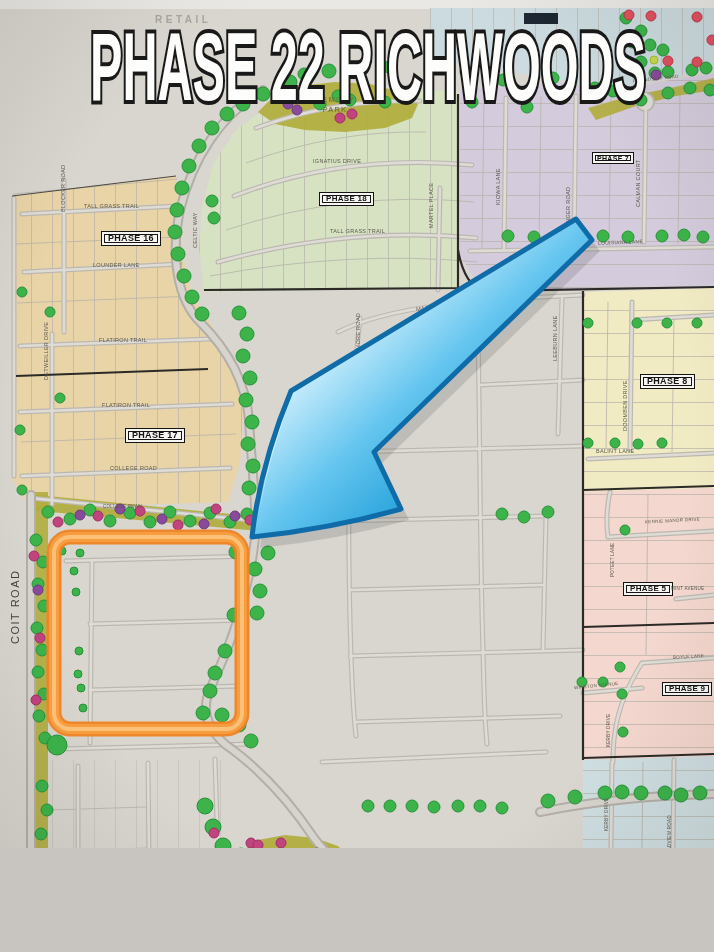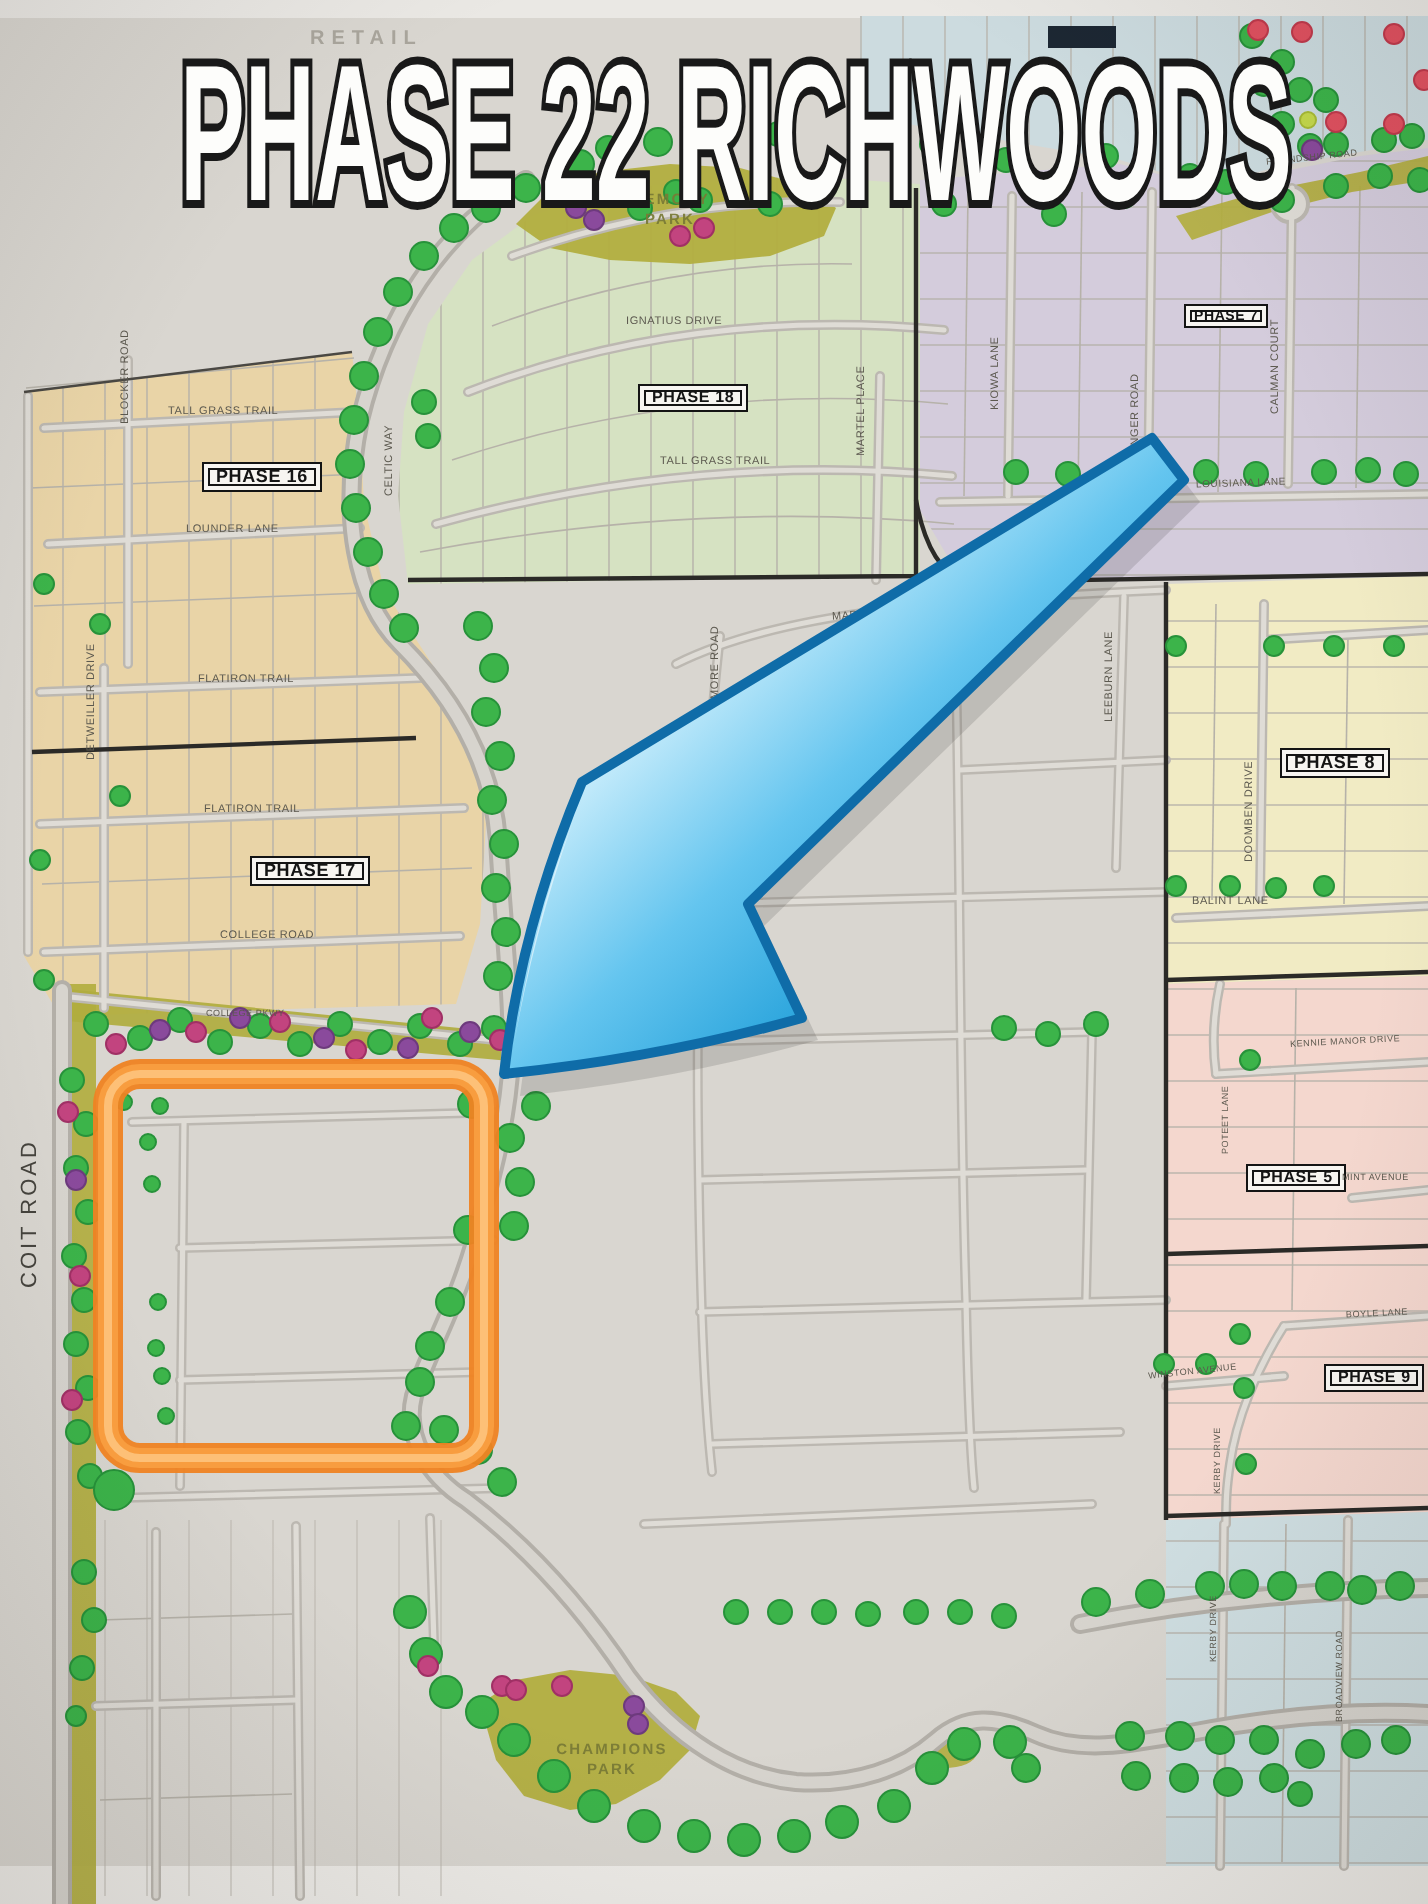--- a/index.html
+++ b/index.html
@@ -1,16 +1,16 @@
 <!DOCTYPE html>
 <html><head>
 <meta charset="utf-8">
 <style>
   html,body{margin:0;padding:0;background:#c8c5c0;}
-  .stage{position:relative;width:714px;height:952px;overflow:hidden;background:#d9d6d0;
+  .stage{position:relative;width:714px;height:848px;overflow:hidden;background:#d9d6d0;
          font-family:"Liberation Sans",sans-serif;text-decoration:underline;}
   .stage svg.base{position:absolute;left:0;top:0;z-index:0;}
   .stage svg.overlay{position:absolute;left:0;top:0;z-index:3;pointer-events:none;}
   .lbl{position:absolute;z-index:2;font-size:5.5px;color:#5c594f;letter-spacing:.3px;
        white-space:nowrap;line-height:1;}
   .vlab{transform:rotate(-90deg);transform-origin:0 0;}
   .phase-box{position:absolute;z-index:2;background:#f7f5f1;border:1.2px solid #141414;
        box-shadow:inset 0 0 0 2px #f7f5f1, inset 0 0 0 3px #141414;padding:2px 6px;
        font-weight:bold;font-size:9px;color:#141414;letter-spacing:.3px;white-space:nowrap;line-height:1;}
   .park-lbl{position:absolute;z-index:2;text-align:center;color:#797a36;font-weight:bold;

